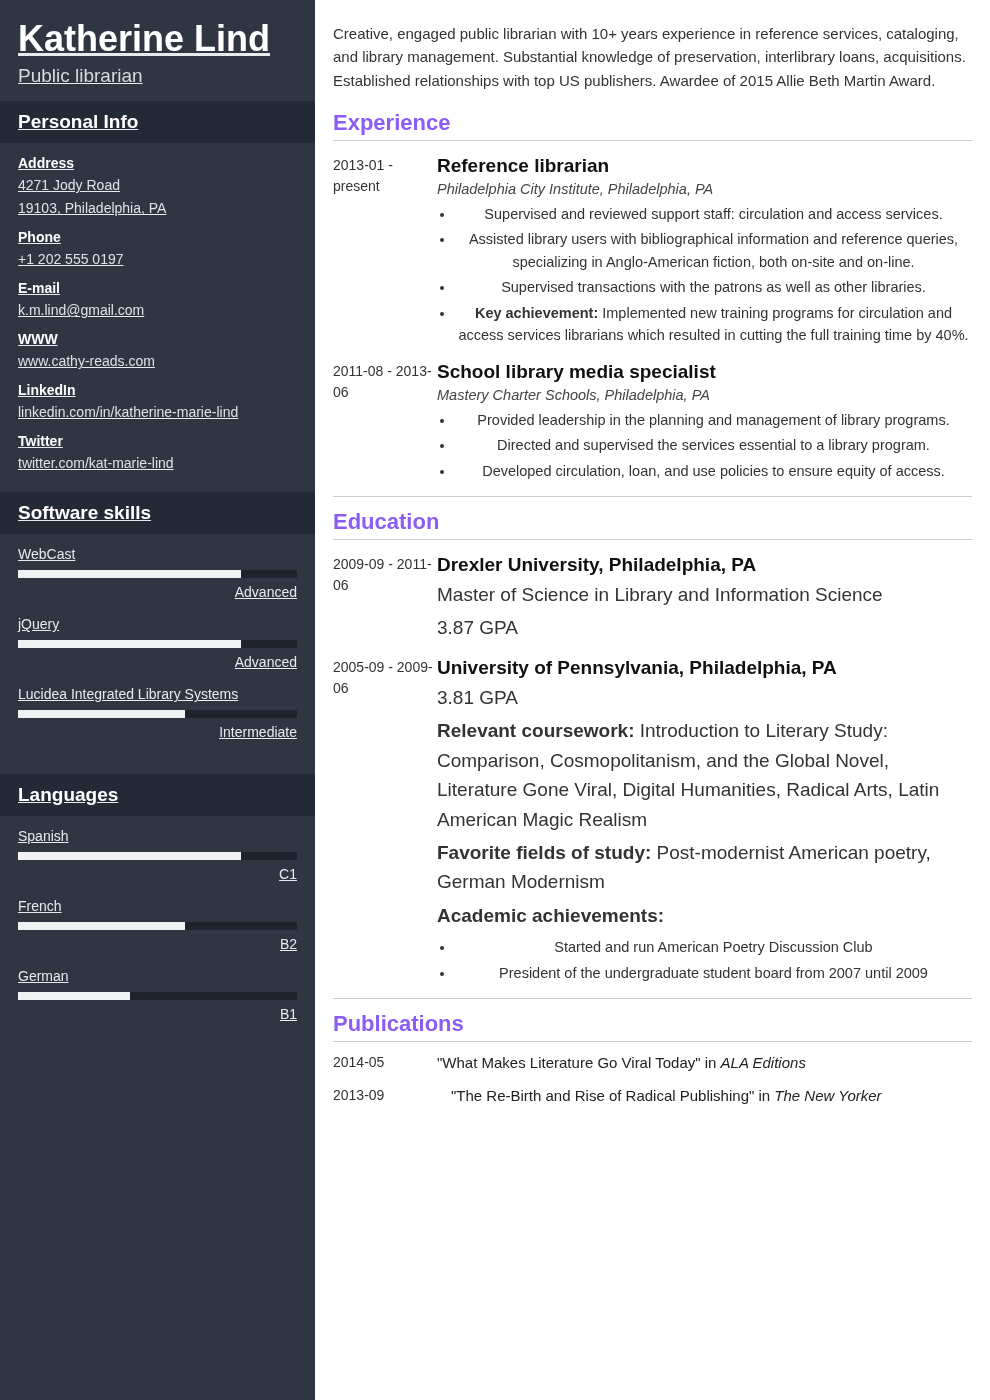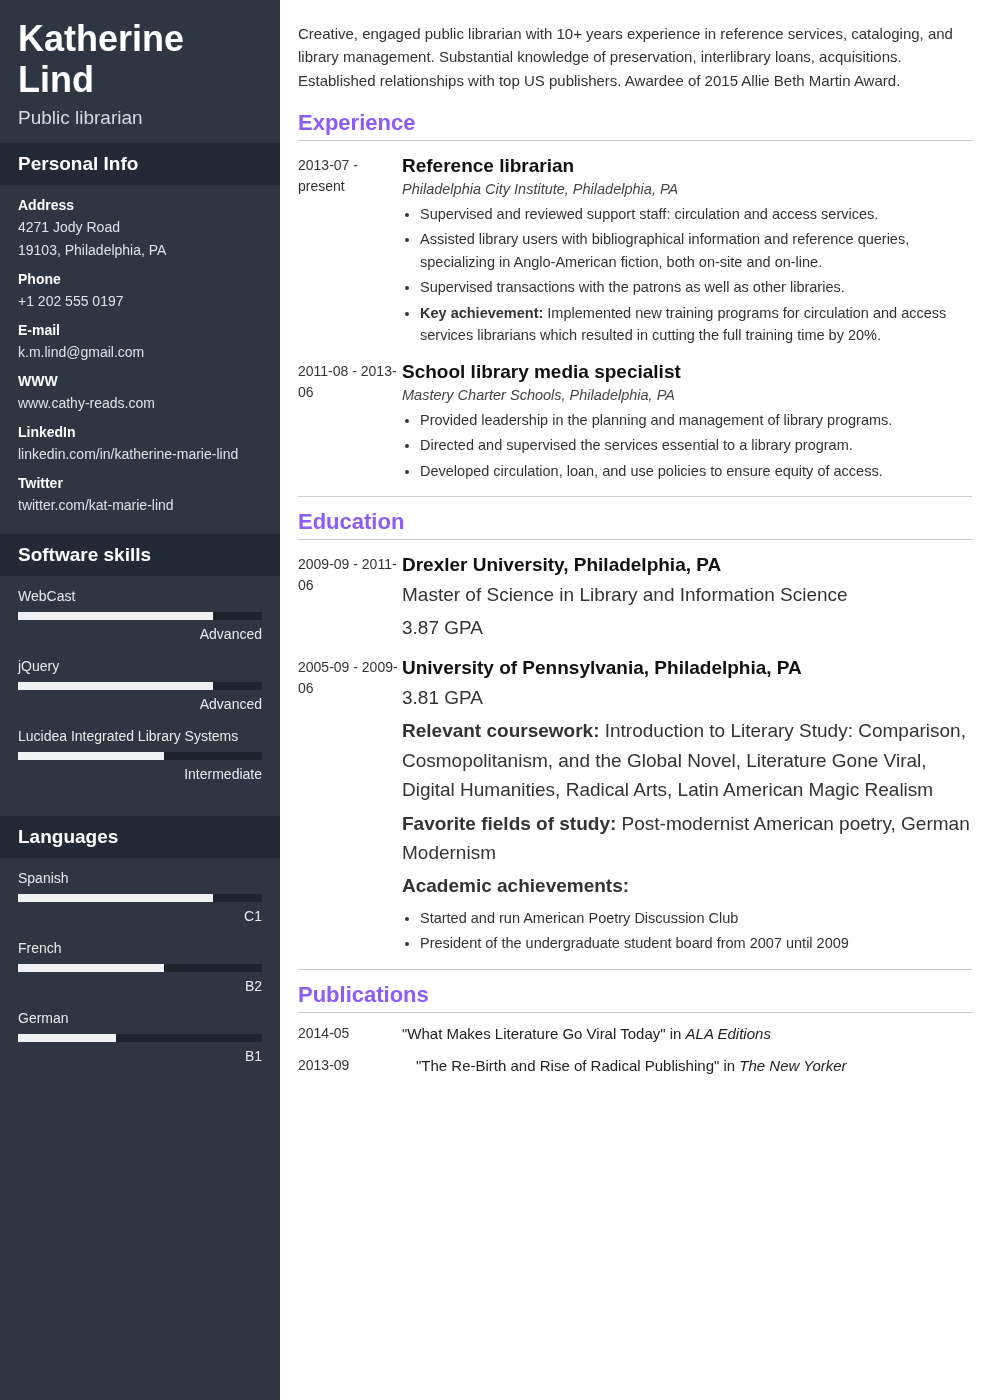--- a/index.html
+++ b/index.html
@@ -1,18 +1,18 @@
 <!DOCTYPE html>
 <html><head>
 <meta charset="utf-8">
 <style>
   * { box-sizing: border-box; margin: 0; padding: 0; }
   body { font-family: Arial, Helvetica, sans-serif; font-size: 14px; color: #222; }
   .page { width: 990px; min-height: 1400px; display: flex; background: #fff; }
-  .sidebar { width: 280px; background: #2f3642; color: #e8eaed; min-height: 1400px; }
+  .sidebar { width: 315px; background: #2f3642; color: #e8eaed; min-height: 1400px; text-decoration: underline; }
   .name-block   { padding: 18px 18px 14px 18px; }
   .name         { font-size: 36px; font-weight: 700; line-height: 1.15; color: #fff; }
   .title        { font-size: 19px; margin-top: 6px; color: #d7dae0; }
   .side-heading { background: #242a35; padding: 10px 18px; font-size: 19px; font-weight: 700; color: #fff; }
   .side-body    { padding: 12px 18px 18px 18px; }
   .info-label   { font-weight: 700; margin-top: 10px; color: #fff; font-size: 14px; }
   .info-label:first-child { margin-top: 0; }
   .info-value   { margin-top: 4px; color: #dfe2e8; font-size: 14px; line-height: 1.5; }
   .skill        { margin-bottom: 16px; }
   .skill-name   { color: #e8eaed; font-size: 14px; }
@@ -22,21 +22,21 @@
   .main         { flex: 1; padding: 22px 18px 14px 18px; }
   .summary      { font-size: 15px; line-height: 1.55; color: #333; }
   .section-head { font-size: 22px; font-weight: 700; color: #8b5cf6; margin-top: 18px; padding-bottom: 4px; border-bottom: 1px solid #ccc; }
   .row          { display: flex; margin-top: 14px; }
   .dates        { width: 104px; flex-shrink: 0; font-size: 14px; color: #333; line-height: 1.5; }
   .content      { flex: 1; }
   .job-title    { font-size: 19px; font-weight: 700; color: #111; }
   .subtitle     { font-style: italic; color: #444; margin-top: 4px; font-size: 14.5px; }
   .plain        { margin-top: 4px; font-size: 19px; color: #333; line-height:1.55; }
   ul.bullets    { list-style: disc; padding-left: 18px; margin-top: 6px; }
-  ul.bullets li { margin-top: 3px; font-size: 14.5px; line-height: 1.55; color: #333; }
+  ul.bullets li { margin-top: 3px; font-size: 14.5px; line-height: 1.55; color: #333; text-align: center; }
   .hr           { border-top: 1px solid #ccc; margin-top: 14px; }
   .pub-line     { font-size: 15px; line-height:1.5; }
   .pub-line em  { font-style: italic; }
   .bold         { font-weight: 700; }
 </style>
 </head>
 <body>
 
 <div class="page">
   <div class="sidebar">
@@ -112,29 +112,29 @@
         </div>
       </div>
   </div>
 
   <div class="main">
     <div class="summary">Creative, engaged public librarian with 10+ years experience in reference services, cataloging, and library management. Substantial knowledge of preservation, interlibrary loans, acquisitions. Established relationships with top US publishers. Awardee of 2015 Allie Beth Martin Award.</div>
 
     <div class="section-head">Experience</div>
     <div id="experience-block">
         <div class="row">
-          <div class="dates">2013-07 - present</div>
+          <div class="dates">2013-01 - present</div>
           <div class="content">
             <div class="job-title">Reference librarian</div>
             <div class="subtitle">Philadelphia City Institute, Philadelphia, PA</div>
             <ul class="bullets">
               <li>Supervised and reviewed support staff: circulation and access services.</li>
               <li>Assisted library users with bibliographical information and reference queries, specializing in Anglo-American fiction, both on-site and on-line.</li>
               <li>Supervised transactions with the patrons as well as other libraries.</li>
-              <li><span class="bold">Key achievement:</span><span> Implemented new training programs for circulation and access services librarians which resulted in cutting the full training time by 20%.</span></li>
+              <li><span class="bold">Key achievement:</span><span> Implemented new training programs for circulation and access services librarians which resulted in cutting the full training time by 40%.</span></li>
             </ul>
           </div>
         </div>
         <div class="row">
           <div class="dates">2011-08 - 2013-06</div>
           <div class="content">
             <div class="job-title">School library media specialist</div>
             <div class="subtitle">Mastery Charter Schools, Philadelphia, PA</div>
             <ul class="bullets">
               <li>Provided leadership in the planning and management of library programs.</li>

